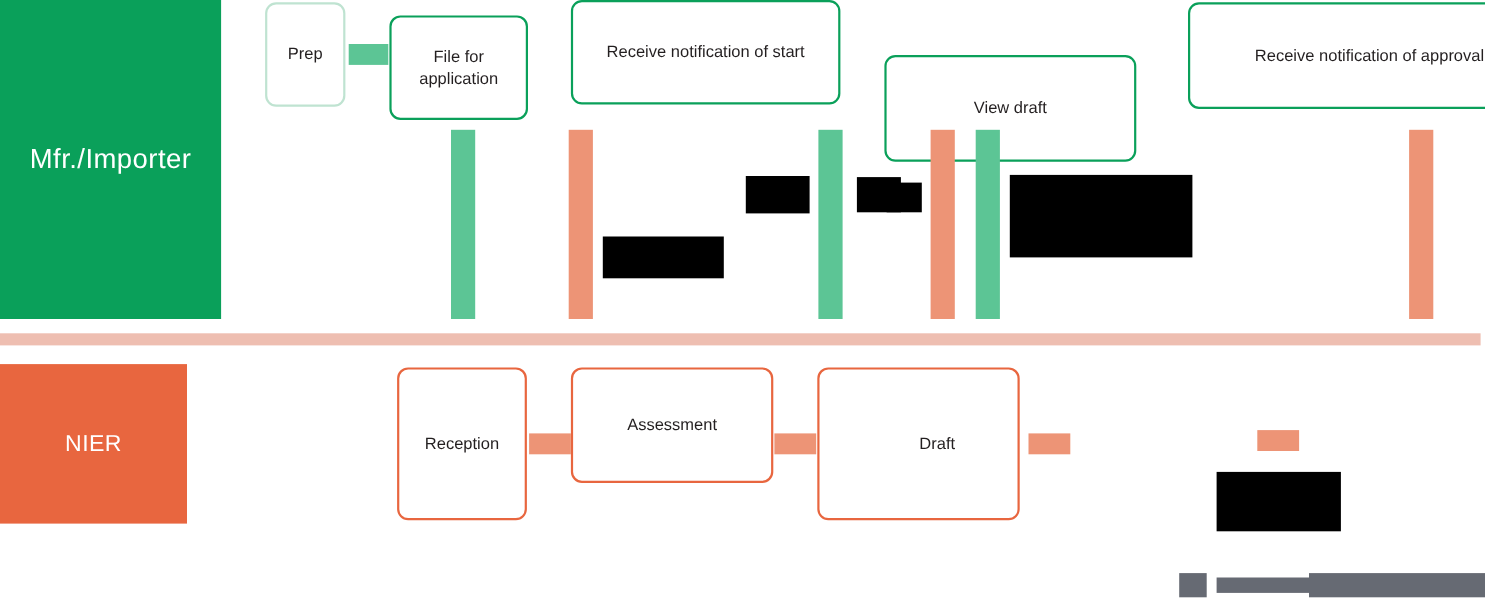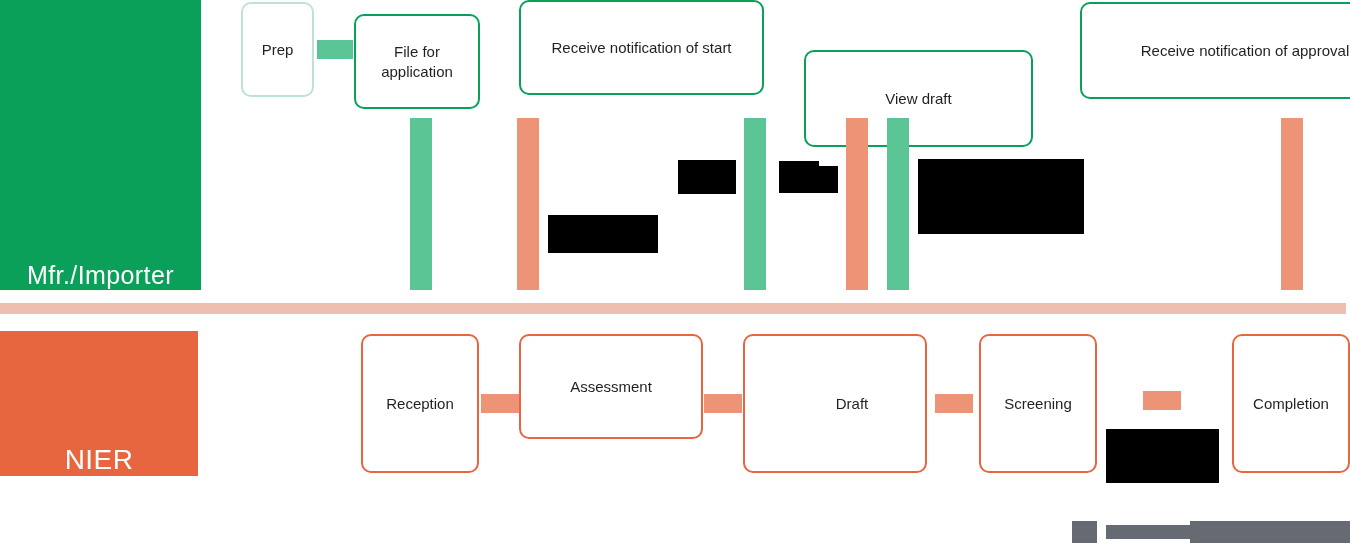--- a/index.html
+++ b/index.html
@@ -16,37 +16,37 @@
     width: 1350px;
     height: 544px;
     background: #ffffff;
     overflow: hidden;
   }
 
   
   .lane-header {
     position: absolute;
     display: flex;
-    align-items: flex-end;
+    align-items: center;
     justify-content: center;
     color: #ffffff;
     font-weight: 400;
     letter-spacing: 0.4px;
   }
   .lane-header.mfr {
     left: 0; top: 0;
     width: 201px; height: 290px;
     background: #0AA05A;
     font-size: 25px;
   }
   .lane-header.nier {
     left: 0; top: 331px;
-    width: 198px; height: 145px;
+    width: 170px; height: 145px;
     background: #E8663F;
-    font-size: 28px;
+    font-size: 21px;
   }
 
   
   .lane-separator {
     position: absolute;
     left: 0; top: 303px;
     width: 1346px; height: 11px;
     background: #EEBEB1;
   }
 
@@ -158,27 +158,21 @@
   </div>
 
   <div class="step orange" style="left:519px; top:334px; width:184px; height:105px;">
     <span>Assessment</span>
   </div>
 
   <div class="step orange" style="left:743px; top:334px; width:184px; height:139px;padding-left:44px;">
     <span>Draft</span>
   </div>
 
-  <div class="step orange" style="left:979px; top:334px; width:118px; height:139px;">
-    <span>Screening</span>
-  </div>
 
-  <div class="step orange" style="left:1232px; top:334px; width:118px; height:139px;">
-    <span>Completion</span>
-  </div>
 
   <div class="conn-h orange" style="left:481px;  top:394px; width:38px;"></div>
   <div class="conn-h orange" style="left:704px;  top:394px; width:38px;"></div>
   <div class="conn-h orange" style="left:935px;  top:394px; width:38px;"></div>
   <div class="conn-h orange" style="left:1143px; top:391px; width:38px;"></div>
 
   <div class="redaction" style="left:1106px; top:429px; width:113px; height:54px;"></div>
 
   <div class="scroll-handle" style="left:1072px; top:521px; width:25px; height:22px;"></div>
   <div class="scroll-track-thin" style="left:1106px; top:525px; width:86px; height:14px;"></div>

